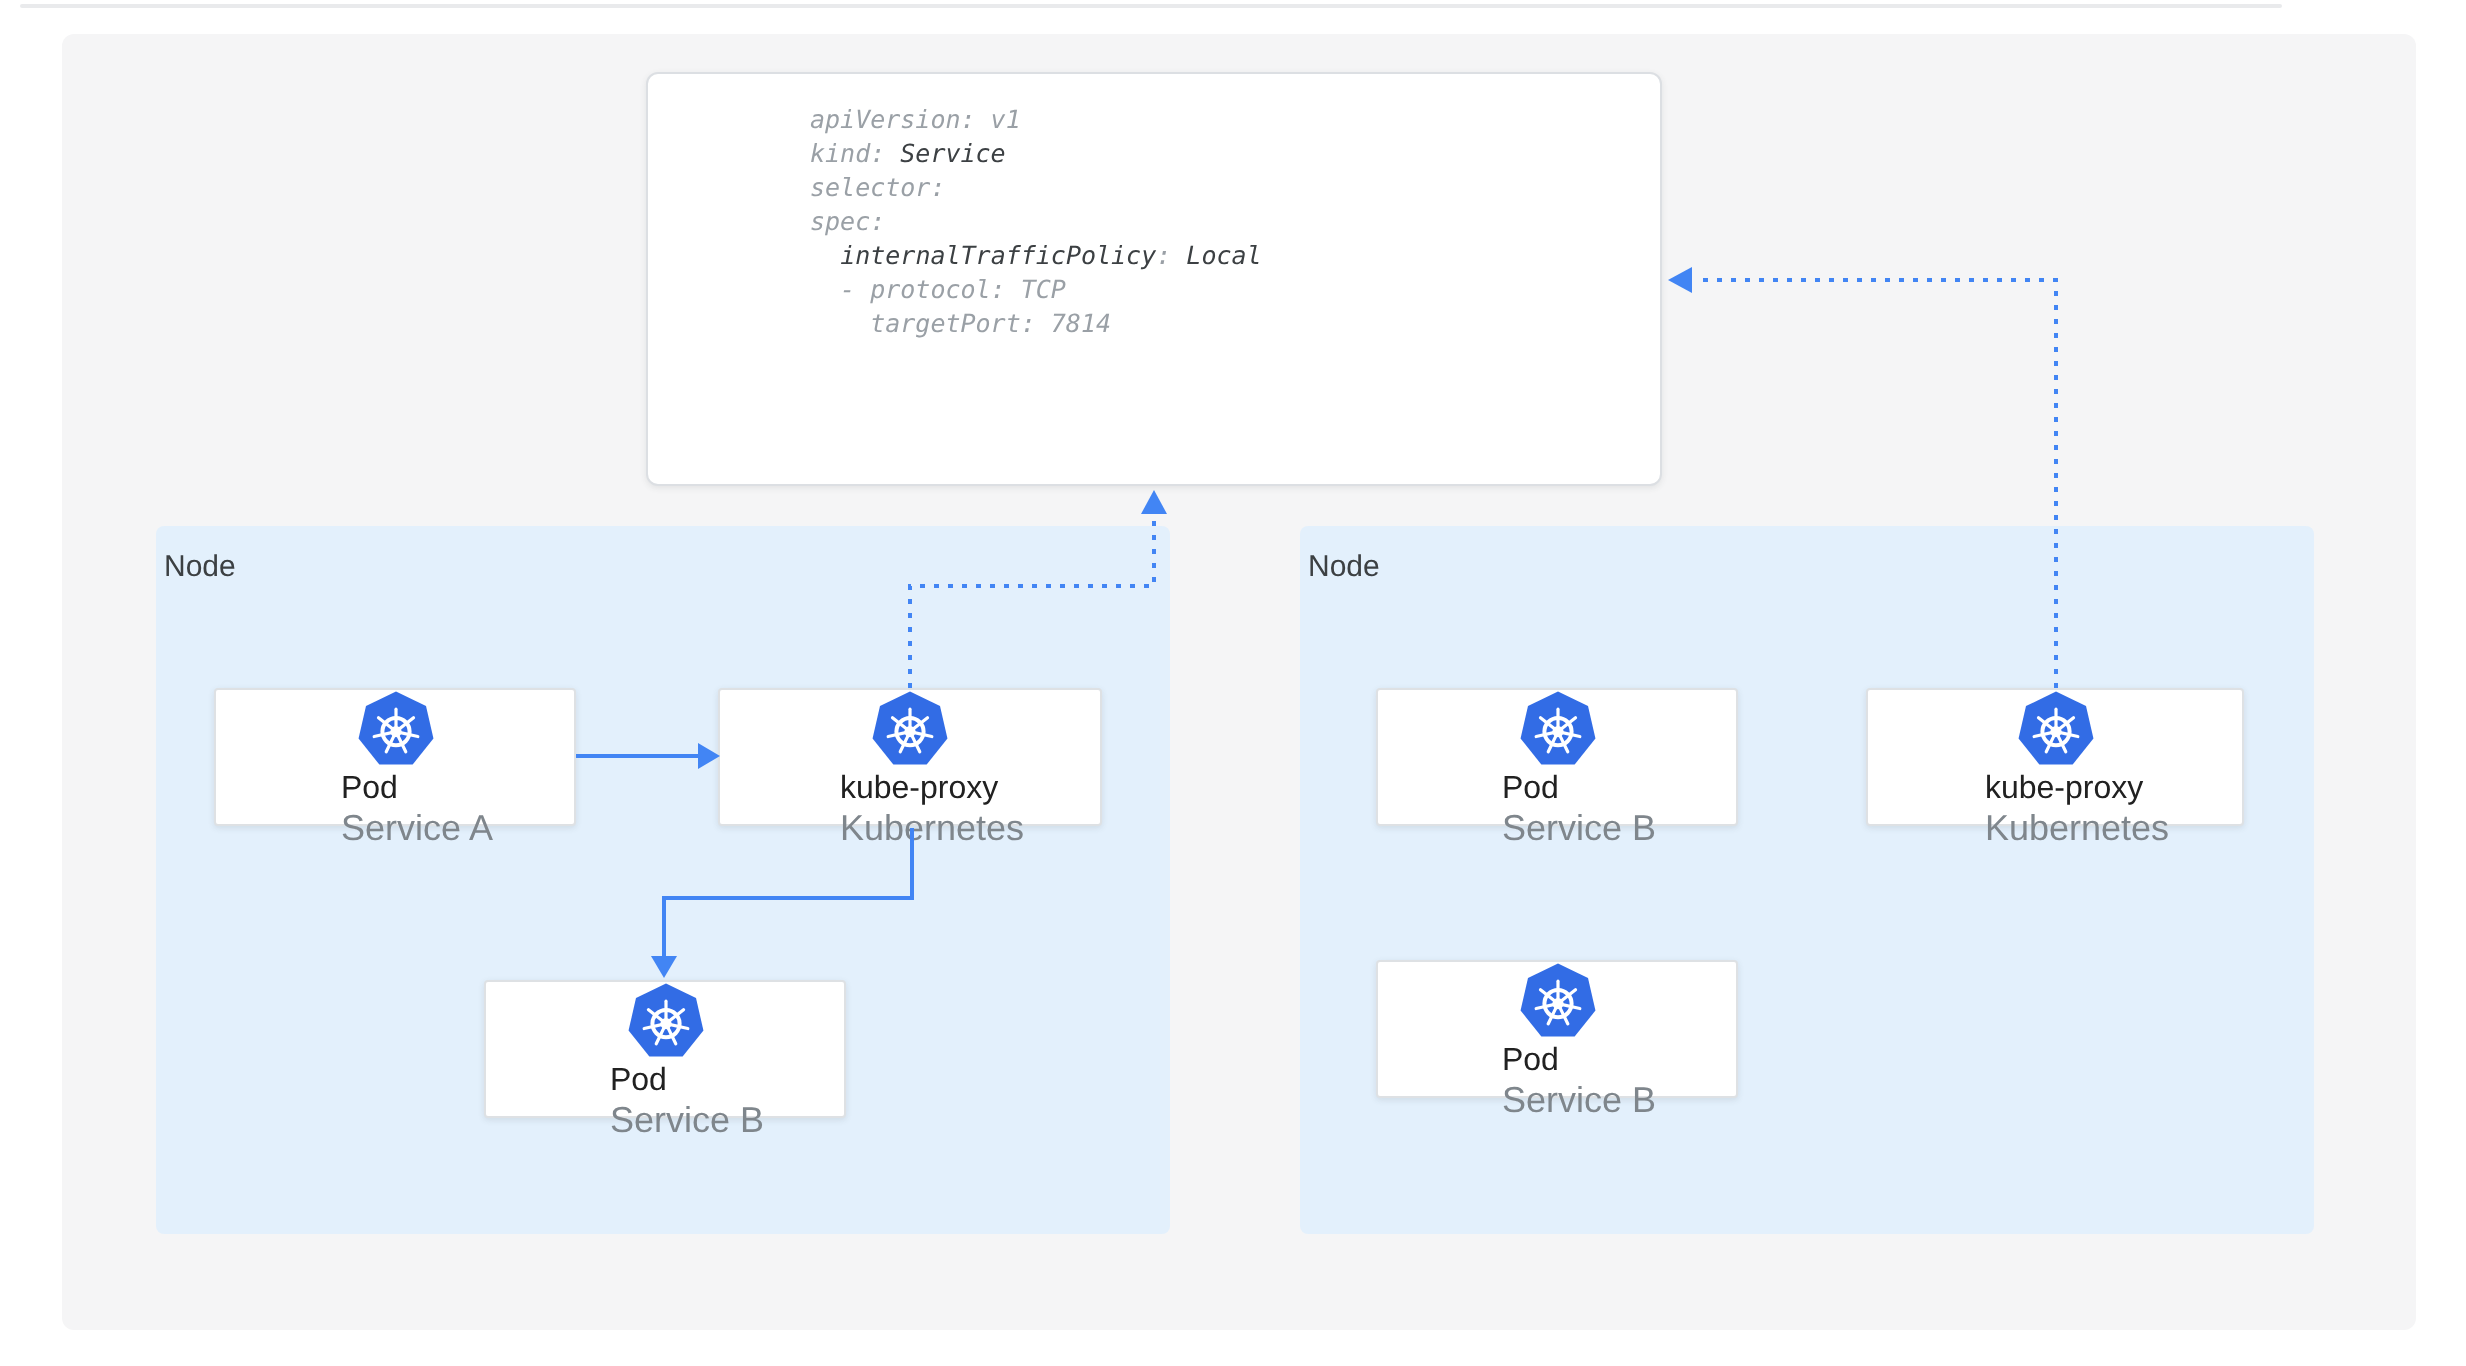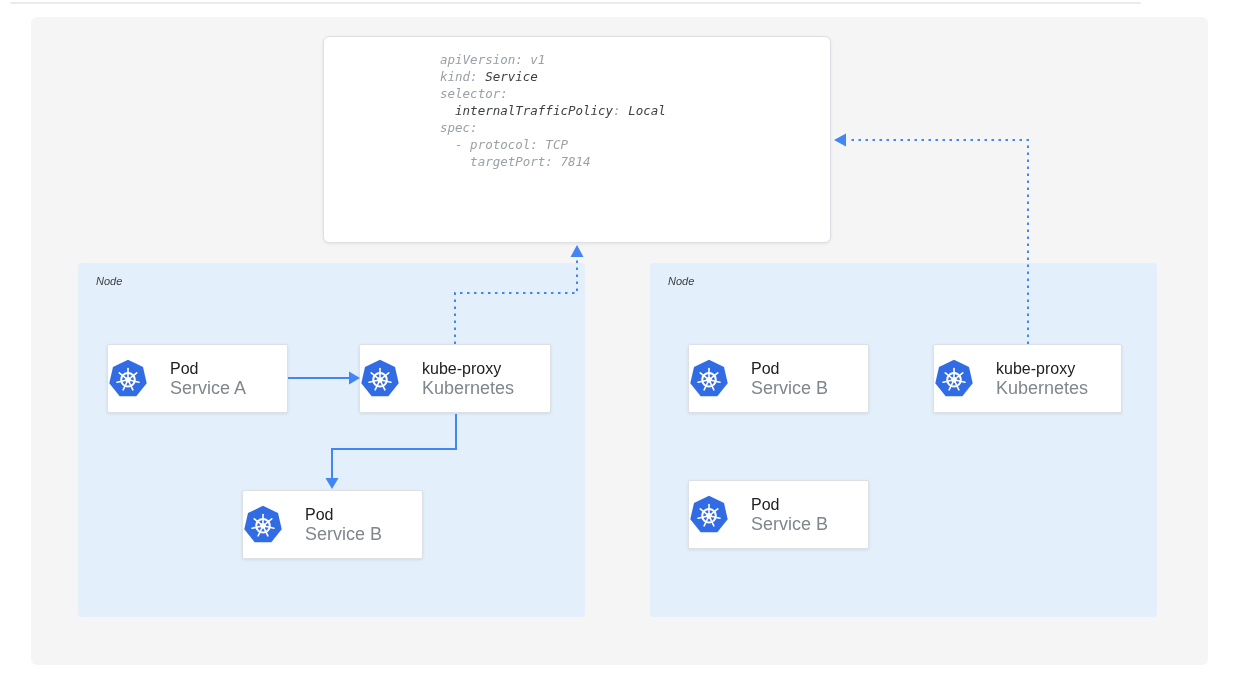--- a/index.html
+++ b/index.html
@@ -13,43 +13,43 @@
   }
   .panel{
     position:absolute;left:31px;top:17px;width:1177px;height:648px;
     background:#f5f5f6;border-radius:6px;
   }
   .yaml-card{
     position:absolute;left:323px;top:36px;width:508px;height:207px;
     background:#ffffff;border:1px solid #dcdfe3;border-radius:6px;
     box-shadow:0 1px 3px rgba(60,64,67,.10);
     box-sizing:border-box;
-    padding:14px 16px 6px 116px;
+    padding:14px 16px 6px 81px;
   }
   .code-line{
     font-family:"DejaVu Sans Mono",monospace;
     font-style:italic;
     font-size:12.5px;line-height:17px;
     color:#9aa0a6;white-space:pre;
   }
   .code-line b{font-weight:normal;color:#3c4043;}
   .node{
     position:absolute;top:263px;width:507px;height:354px;
     background:#e3f0fc;border-radius:4px;
   }
   .node-label{
-    position:absolute;left:18px;top:12px;
-    font-size:11px;color:#3c4043;font-style:italic;
+    position:absolute;left:4px;top:12px;
+    font-size:15px;color:#3c4043;
   }
   .card{
     position:absolute;height:69px;
     background:#ffffff;border:1px solid #dee1e4;border-radius:2px;
     box-shadow:0 1px 3px rgba(60,64,67,.12);
     box-sizing:border-box;
-    display:flex;align-items:center;
+    display:flex;align-items:center;flex-direction:column;
   }
   .k8s-icon{width:40px;height:40px;flex:0 0 40px;}
   .card-text{margin-left:22px;display:flex;flex-direction:column;}
   .card-title{font-size:16px;line-height:20px;color:#212121;}
   .card-subtitle{font-size:18px;line-height:19px;color:#7f868c;}
   .connections{
     position:absolute;left:0;top:0;width:1233px;height:683px;
     pointer-events:none;
   }
 </style>
@@ -58,22 +58,22 @@
 
 <div class="stage">
 
   <div class="top-line"></div>
   <div class="panel"></div>
 
   <div class="yaml-card">
     <div class="code-line"><span>apiVersion: v1</span></div>
     <div class="code-line"><span>kind: </span><b>Service</b></div>
     <div class="code-line"><span>selector:</span></div>
+    <div class="code-line"><span>spec:</span></div>
     <div class="code-line"><span>  </span><b>internalTrafficPolicy</b><span>: </span><b>Local</b></div>
-    <div class="code-line"><span>spec:</span></div>
     <div class="code-line"><span>  - protocol: TCP</span></div>
     <div class="code-line"><span>    targetPort: 7814</span></div>
   </div>
 
   <div class="node" style="left:78px;">
     <div class="node-label">Node</div>
   </div>
 
   <div class="node" style="left:650px;">
     <div class="node-label">Node</div>

